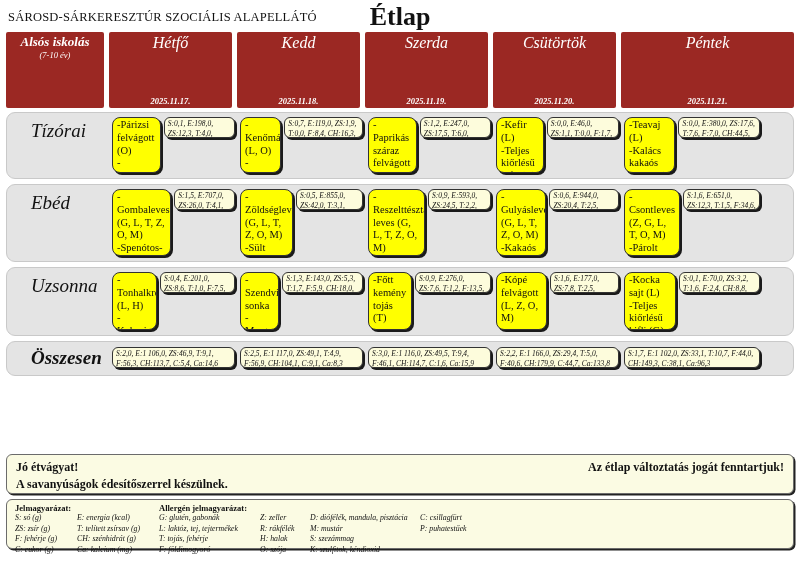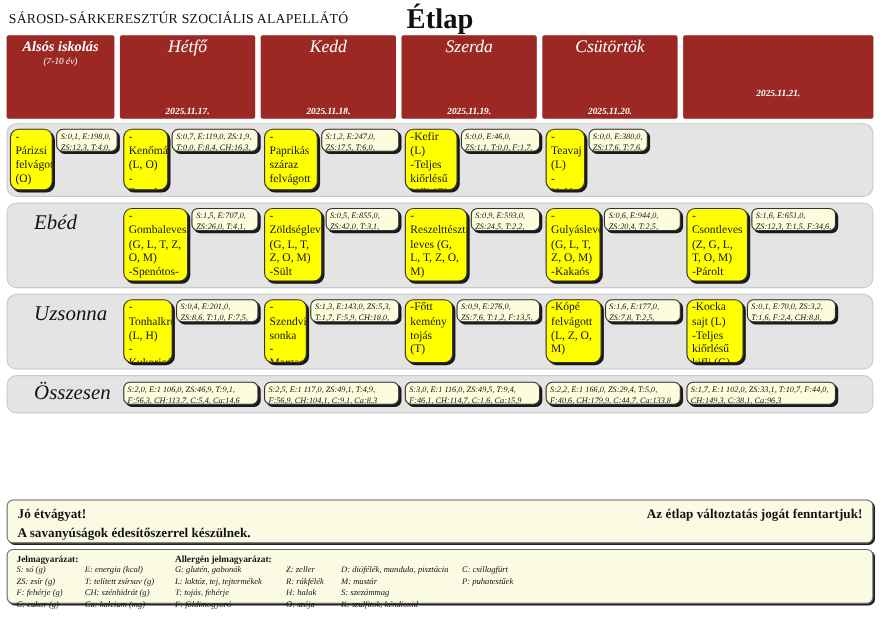--- a/index.html
+++ b/index.html
@@ -42,21 +42,21 @@
            box-shadow:2px 2px 0 #1a1a1a;padding:1px 4px 2px;
            font-size:10.5px;line-height:1.22;white-space:pre-line;overflow:hidden;}
   .nutbox{background:var(--cream);border:1px solid #333;border-radius:6px;
           box-shadow:2px 2px 0 #1a1a1a;padding:1px 3px;
           font-size:7.5px;font-style:italic;line-height:1.3;height:21px;overflow:hidden;}
   .r-tizorai .menubox{height:56px;}
   .r-ebed .menubox{height:67px;}
   .r-uzsonna .menubox{height:58px;}
   .cell.short{margin-right:30px;}
   .r-osszesen{padding-top:5px;padding-bottom:6px;}
-  .r-osszesen .rowlabel{padding-top:0;}
+  .r-osszesen .rowlabel{padding-top:0;font-weight:bold;}
 
   
   .greeting{margin:78px 6px 0;background:var(--ivory);border:1px solid #6b6b6b;
             border-radius:6px;box-shadow:1.5px 1.5px 0 #222;
             padding:5px 9px;height:40px;display:flex;justify-content:space-between;}
   .greeting .left p{margin:0 0 2px;font-weight:bold;font-size:12px;}
   .greeting .right{font-weight:bold;font-size:12px;white-space:nowrap;}
 
   .legend{margin:5px 6px 0;background:var(--ivory);border:1px solid #6b6b6b;
           border-radius:6px;box-shadow:1.5px 1.5px 0 #222;
@@ -93,25 +93,27 @@
     </div>
     <div class="hcell">
       <div class="name">Szerda</div>
       <div class="date">2025.11.19.</div>
     </div>
     <div class="hcell">
       <div class="name">Csütörtök</div>
       <div class="date">2025.11.20.</div>
     </div>
     <div class="hcell">
+      <div class="name">Péntek</div>
       <div class="date">2025.11.21.</div>
     </div>
   </div>
 
   <div class="band cols r-tizorai">
+    <div class="rowlabel">Tízórai</div>
     <div class="cell">
       <div class="menubox">-Párizsi felvágott (O)
 -Margarin
 -Teljes kiőrlésű zsemle (G)
 -Zöldpaprika</div>
       <div class="nutbox">S:0,1, E:198,0, ZS:12,3, T:4,0, F:7,8, CH:15,8, C:0,1, Ca:4,2</div>
     </div>
     <div class="cell">
       <div class="menubox">-Kenőmájas (L, O)
 -Zsemle (G)

